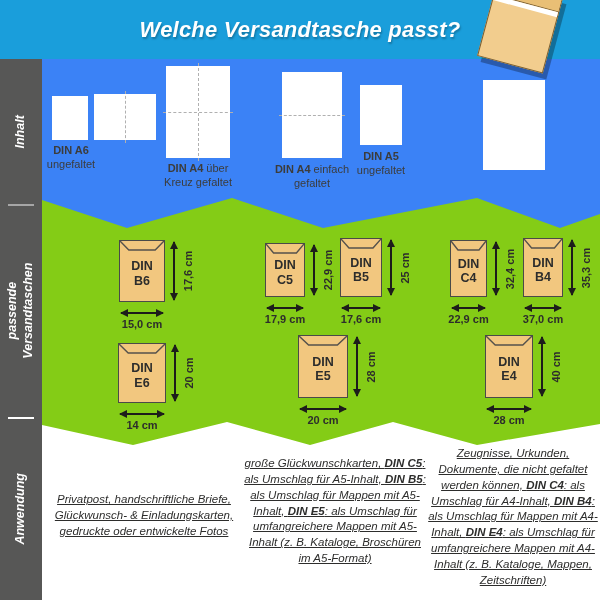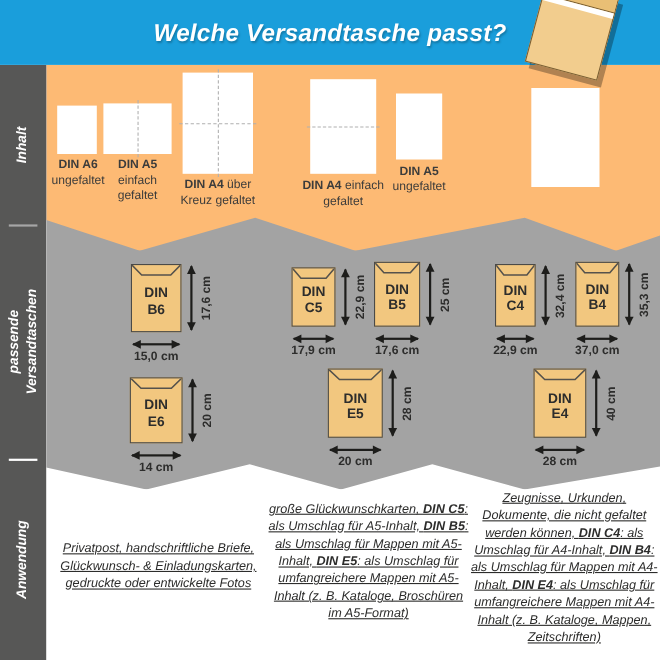--- a/index.html
+++ b/index.html
@@ -21,23 +21,23 @@
 
   
   .sidebar{position:absolute;left:0;top:59px;width:42px;height:541px;background:#575756;z-index:5;}
   .side-label{position:absolute;left:0;width:42px;display:flex;align-items:center;justify-content:center;}
   .side-label>span{transform:rotate(-90deg);white-space:nowrap;color:#fff;
     font-weight:bold;font-style:italic;font-size:12.5px;text-align:center;line-height:1.25;}
   .side-label.wrap>span{white-space:normal;width:130px;}
   .side-sep{position:absolute;left:8px;width:26px;height:2px;}
 
   
-  .band1{position:absolute;left:42px;top:59px;width:558px;height:169px;background:#fdba74;z-index:2;
+  .band1{position:absolute;left:42px;top:59px;width:558px;height:169px;background:#3b82f6;z-index:2;
     clip-path:polygon(0px 0px,558px 0px,558px 155px,518px 169px,435px 139px,281px 169px,190px 139px,85px 169px,0px 141px);}
-  .band2{position:absolute;left:42px;top:59px;width:558px;height:386px;background:#a3a3a3;z-index:1;
+  .band2{position:absolute;left:42px;top:59px;width:558px;height:386px;background:#84cc16;z-index:1;
     clip-path:polygon(0px 0px,558px 0px,558px 365px,435px 386px,351px 363px,268px 386px,185px 363px,91px 386px,0px 366px);}
   .band3{position:absolute;left:42px;top:440px;width:558px;height:160px;z-index:3;}
 
   
   .paper{position:absolute;background:#fff;}
   .fold-v{position:absolute;top:-3px;bottom:-3px;left:50%;border-left:1px dashed #b0b0b0;}
   .fold-h{position:absolute;left:-3px;right:-3px;top:50%;border-top:1px dashed #b0b0b0;}
   .paper-label{position:absolute;text-align:center;font-size:11px;line-height:1.28;color:#3c3c3b;}
   .paper-label .b{font-weight:bold;}
 
@@ -209,23 +209,20 @@
   <div class="band1">
 
     <div class="paper" style="left:10px;top:37px;width:36px;height:44px;"></div>
     <div class="paper-label" style="left:-4px;top:84px;width:66px;">
       <span class="b">DIN A6</span> <span>ungefaltet</span>
     </div>
 
     <div class="paper" style="left:52px;top:35px;width:62px;height:46px;">
       <div class="fold-v"></div>
     </div>
-    <div class="paper-label" style="left:52px;top:84px;width:62px;">
-      <span class="b">DIN A5</span> <span>einfach gefaltet</span>
-    </div>
 
     <div class="paper" style="left:124px;top:7px;width:64px;height:92px;">
       <div class="fold-v"></div>
       <div class="fold-h"></div>
     </div>
     <div class="paper-label" style="left:117px;top:102px;width:78px;">
       <span class="b">DIN A4</span> <span>über Kreuz gefaltet</span>
     </div>
 
     <div class="paper" style="left:240px;top:13px;width:60px;height:86px;">

